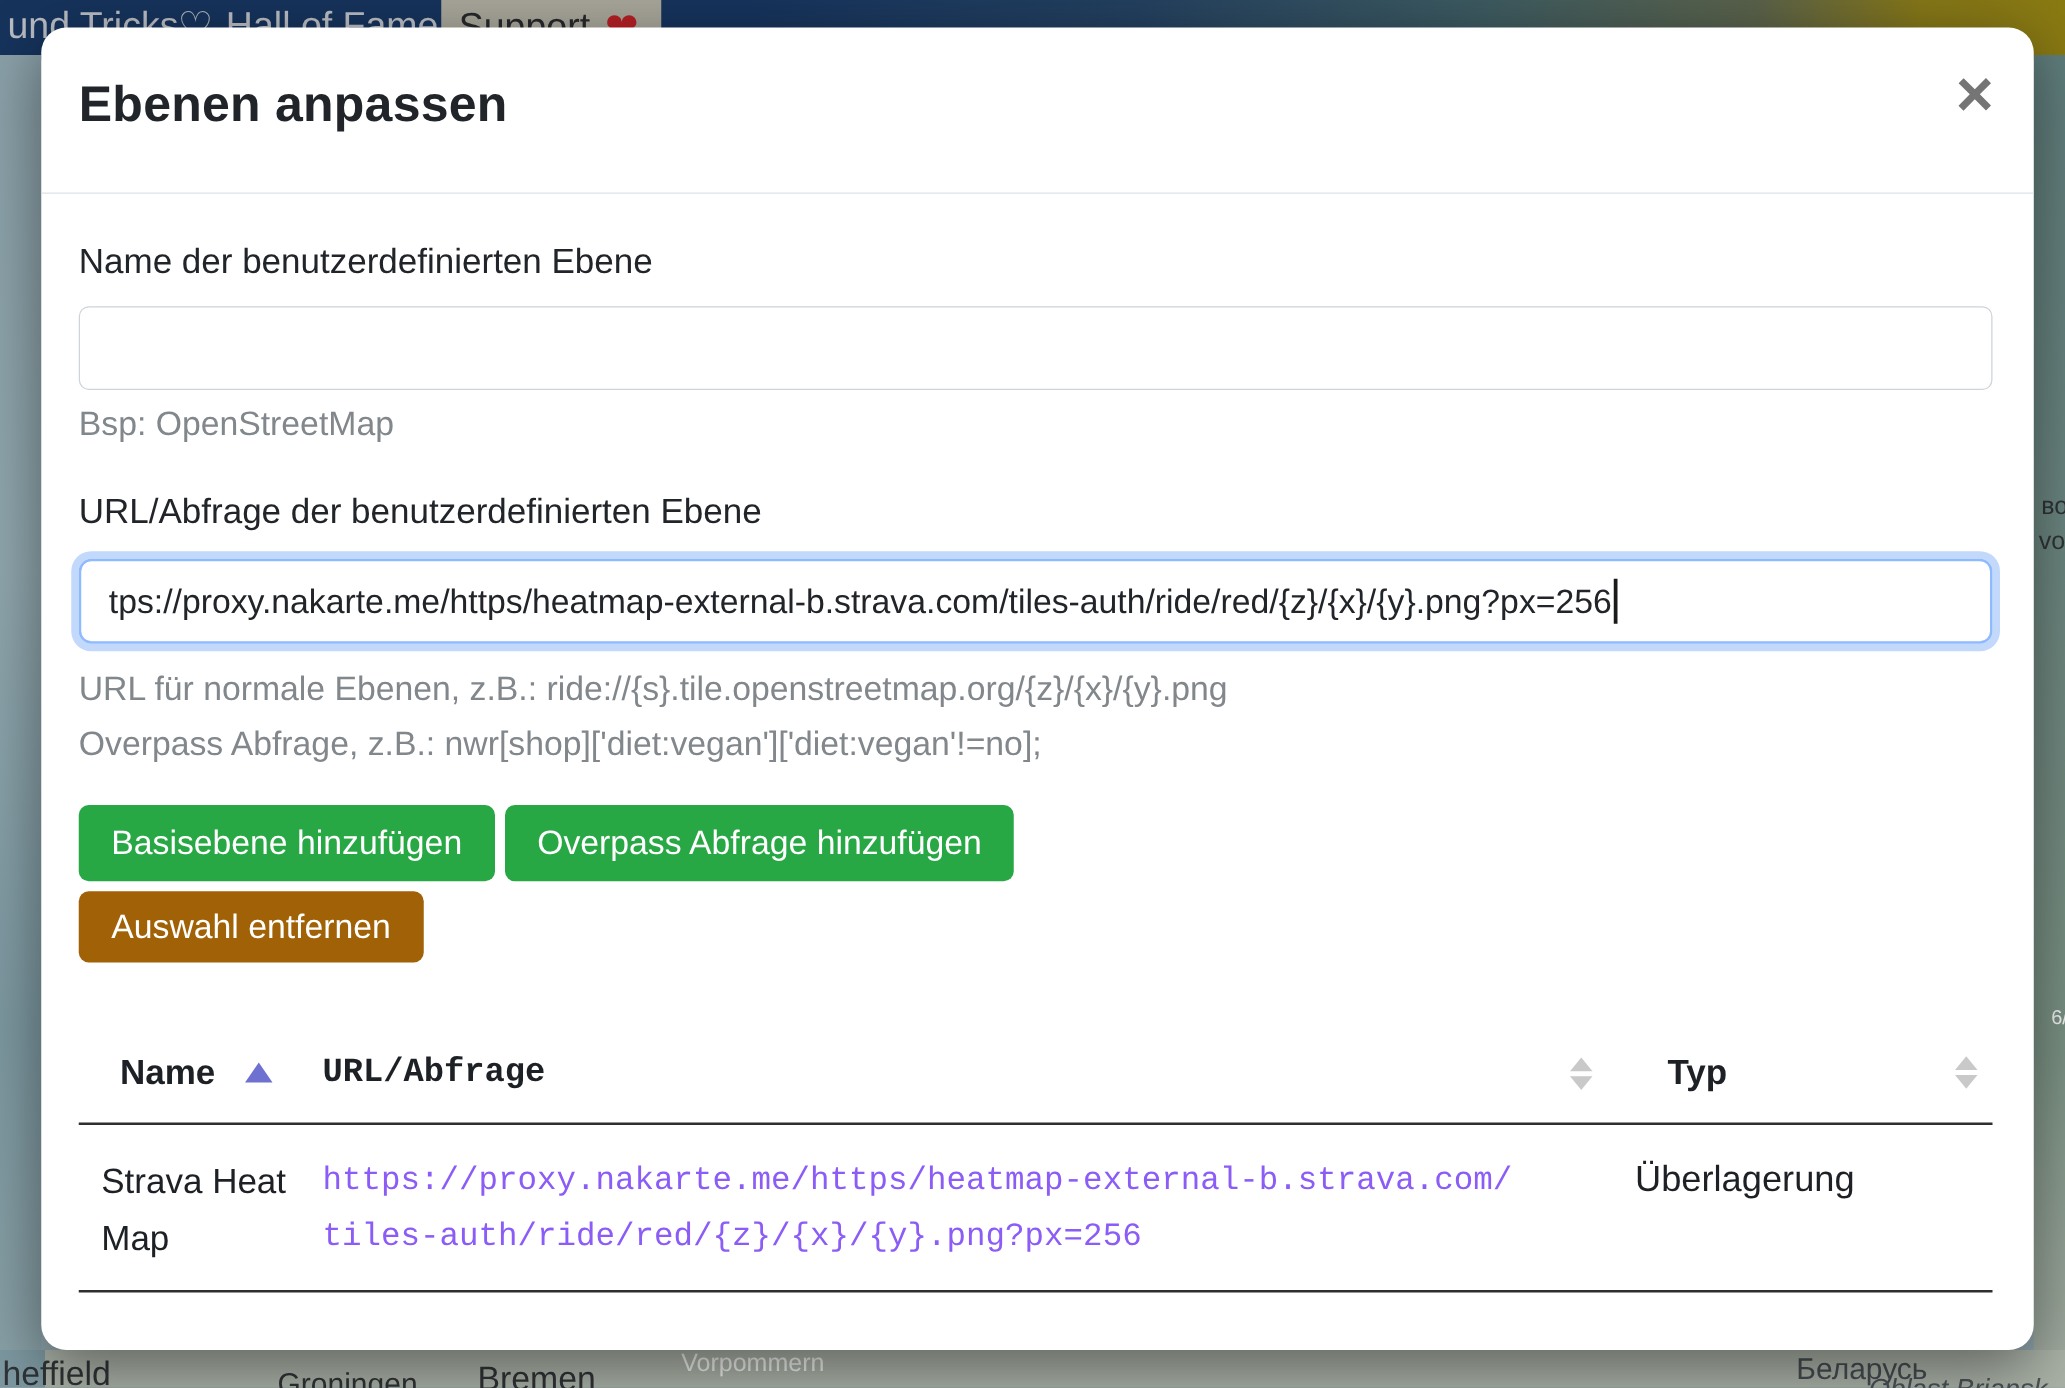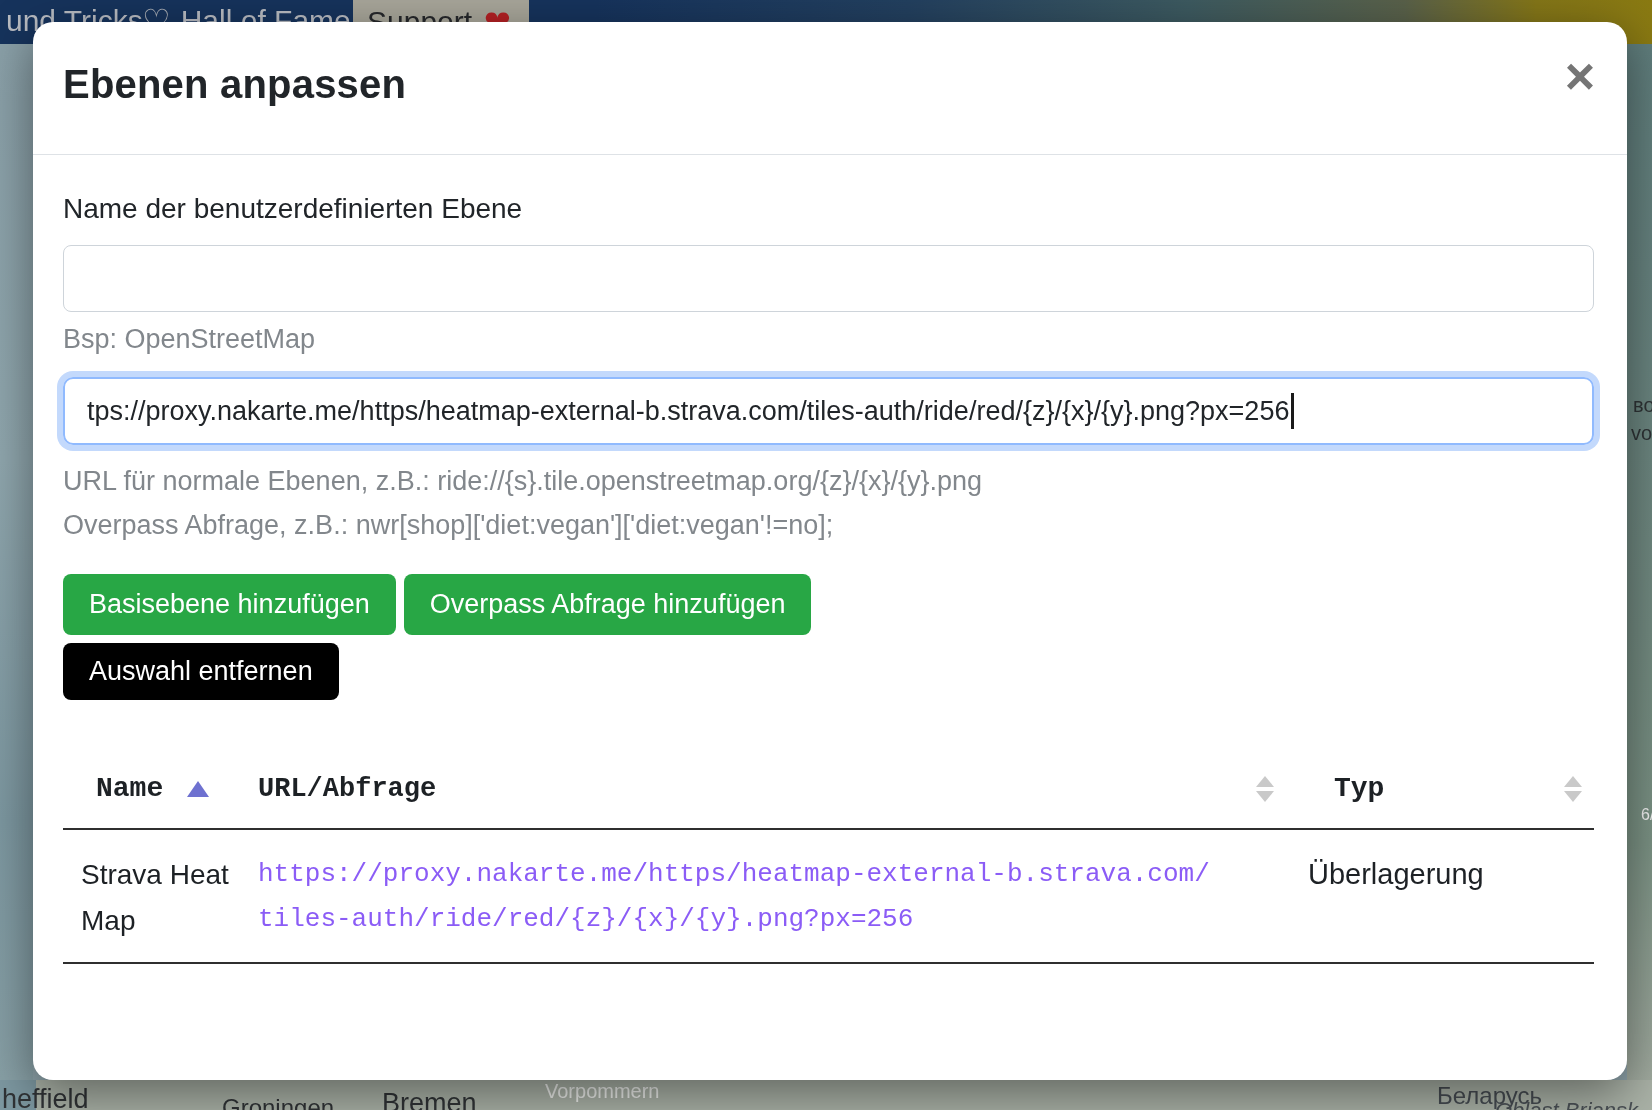--- a/index.html
+++ b/index.html
@@ -52,32 +52,32 @@
     border-radius:10px; box-shadow:0 0 0 6px #c3d9fc; display:flex; align-items:center;
     padding:0 22px; font-size:27px; color:#212529; overflow:hidden; white-space:nowrap; }
   .caret { width:3px; height:36px; background:#1a1a1a; margin-left:2px; flex:0 0 auto; }
 
   .hints2 { margin-top:14px; font-size:27px; color:#82878c; line-height:44px; }
 
   .btn-row { margin-top:27px; display:flex; gap:8px; }
   .btn { border:none; border-radius:8px; color:#fff; font-size:27px; padding:15px 26px;
     cursor:pointer; font-family:"Liberation Sans", sans-serif; white-space:nowrap; }
   .btn-green { background:#28a745; }
-  .btn-red { background:#000000; margin-top:8px; padding:13px 26px; }
+  .btn-red { background:#a16207; margin-top:8px; padding:13px 26px; }
 
   
   .layers-table { margin-top:30px; width:1531px; }
   .t-head { display:flex; height:100px; align-items:flex-end; padding-bottom:24px;
     border-bottom:2px solid #2f2f2f; }
   .t-row { display:flex; border-bottom:2px solid #2f2f2f; min-height:132px;
     padding-top:22px; padding-bottom:18px; }
   .col-name { width:183px; flex:0 0 auto; }
   .col-url  { width:1040px; flex:0 0 auto; }
   .col-typ  { width:308px; flex:0 0 auto; }
-  .th { display:flex; align-items:center; font-weight:700; font-size:28px; color:#1d2125; cursor:pointer;font-family:Liberation Mono, monospace; }
+  .th { display:flex; align-items:center; font-weight:700; font-size:28px; color:#1d2125; cursor:pointer; }
   .th-name { padding-left:33px; }
   .th-url { font-family:"Liberation Mono", monospace; font-size:27px; padding-left:12px; }
   .th-typ { padding-left:48px; }
   .spacer { flex:1; }
   .sort-asc { width:0; height:0; border-left:11px solid transparent; border-right:11px solid transparent;
     border-bottom:16px solid #6e71d0; margin-left:24px; }
   .sort-both { display:flex; flex-direction:column; gap:4px; margin-right:12px; }
   .sort-both .up { width:0;height:0;border-left:9px solid transparent;border-right:9px solid transparent;
     border-bottom:11px solid #c9c9c9; }
   .sort-both .down { width:0;height:0;border-left:9px solid transparent;border-right:9px solid transparent;
@@ -128,20 +128,21 @@
   <div class="modal-header">
     <div class="modal-title">Ebenen anpassen</div>
     <button class="close-btn">×</button>
   </div>
 
   <div class="modal-body">
     <div class="field-label">Name der benutzerdefinierten Ebene</div>
     <input class="text-input" type="text" value="" style="">
     <div class="hint">Bsp: OpenStreetMap</div>
 
+    <div class="field-label">URL/Abfrage der benutzerdefinierten Ebene</div>
     <div class="url-input">
       <span>tps://proxy.nakarte.me/https/heatmap-external-b.strava.com/tiles-auth/ride/red/{z}/{x}/{y}.png?px=256</span>
       <span class="caret"></span>
     </div>
     <div class="hints2">
       <div>URL für normale Ebenen, z.B.: ride://{s}.tile.openstreetmap.org/{z}/{x}/{y}.png</div>
       <div>Overpass Abfrage, z.B.: nwr[shop]['diet:vegan']['diet:vegan'!=no];</div>
     </div>
 
     <div class="btn-row">

